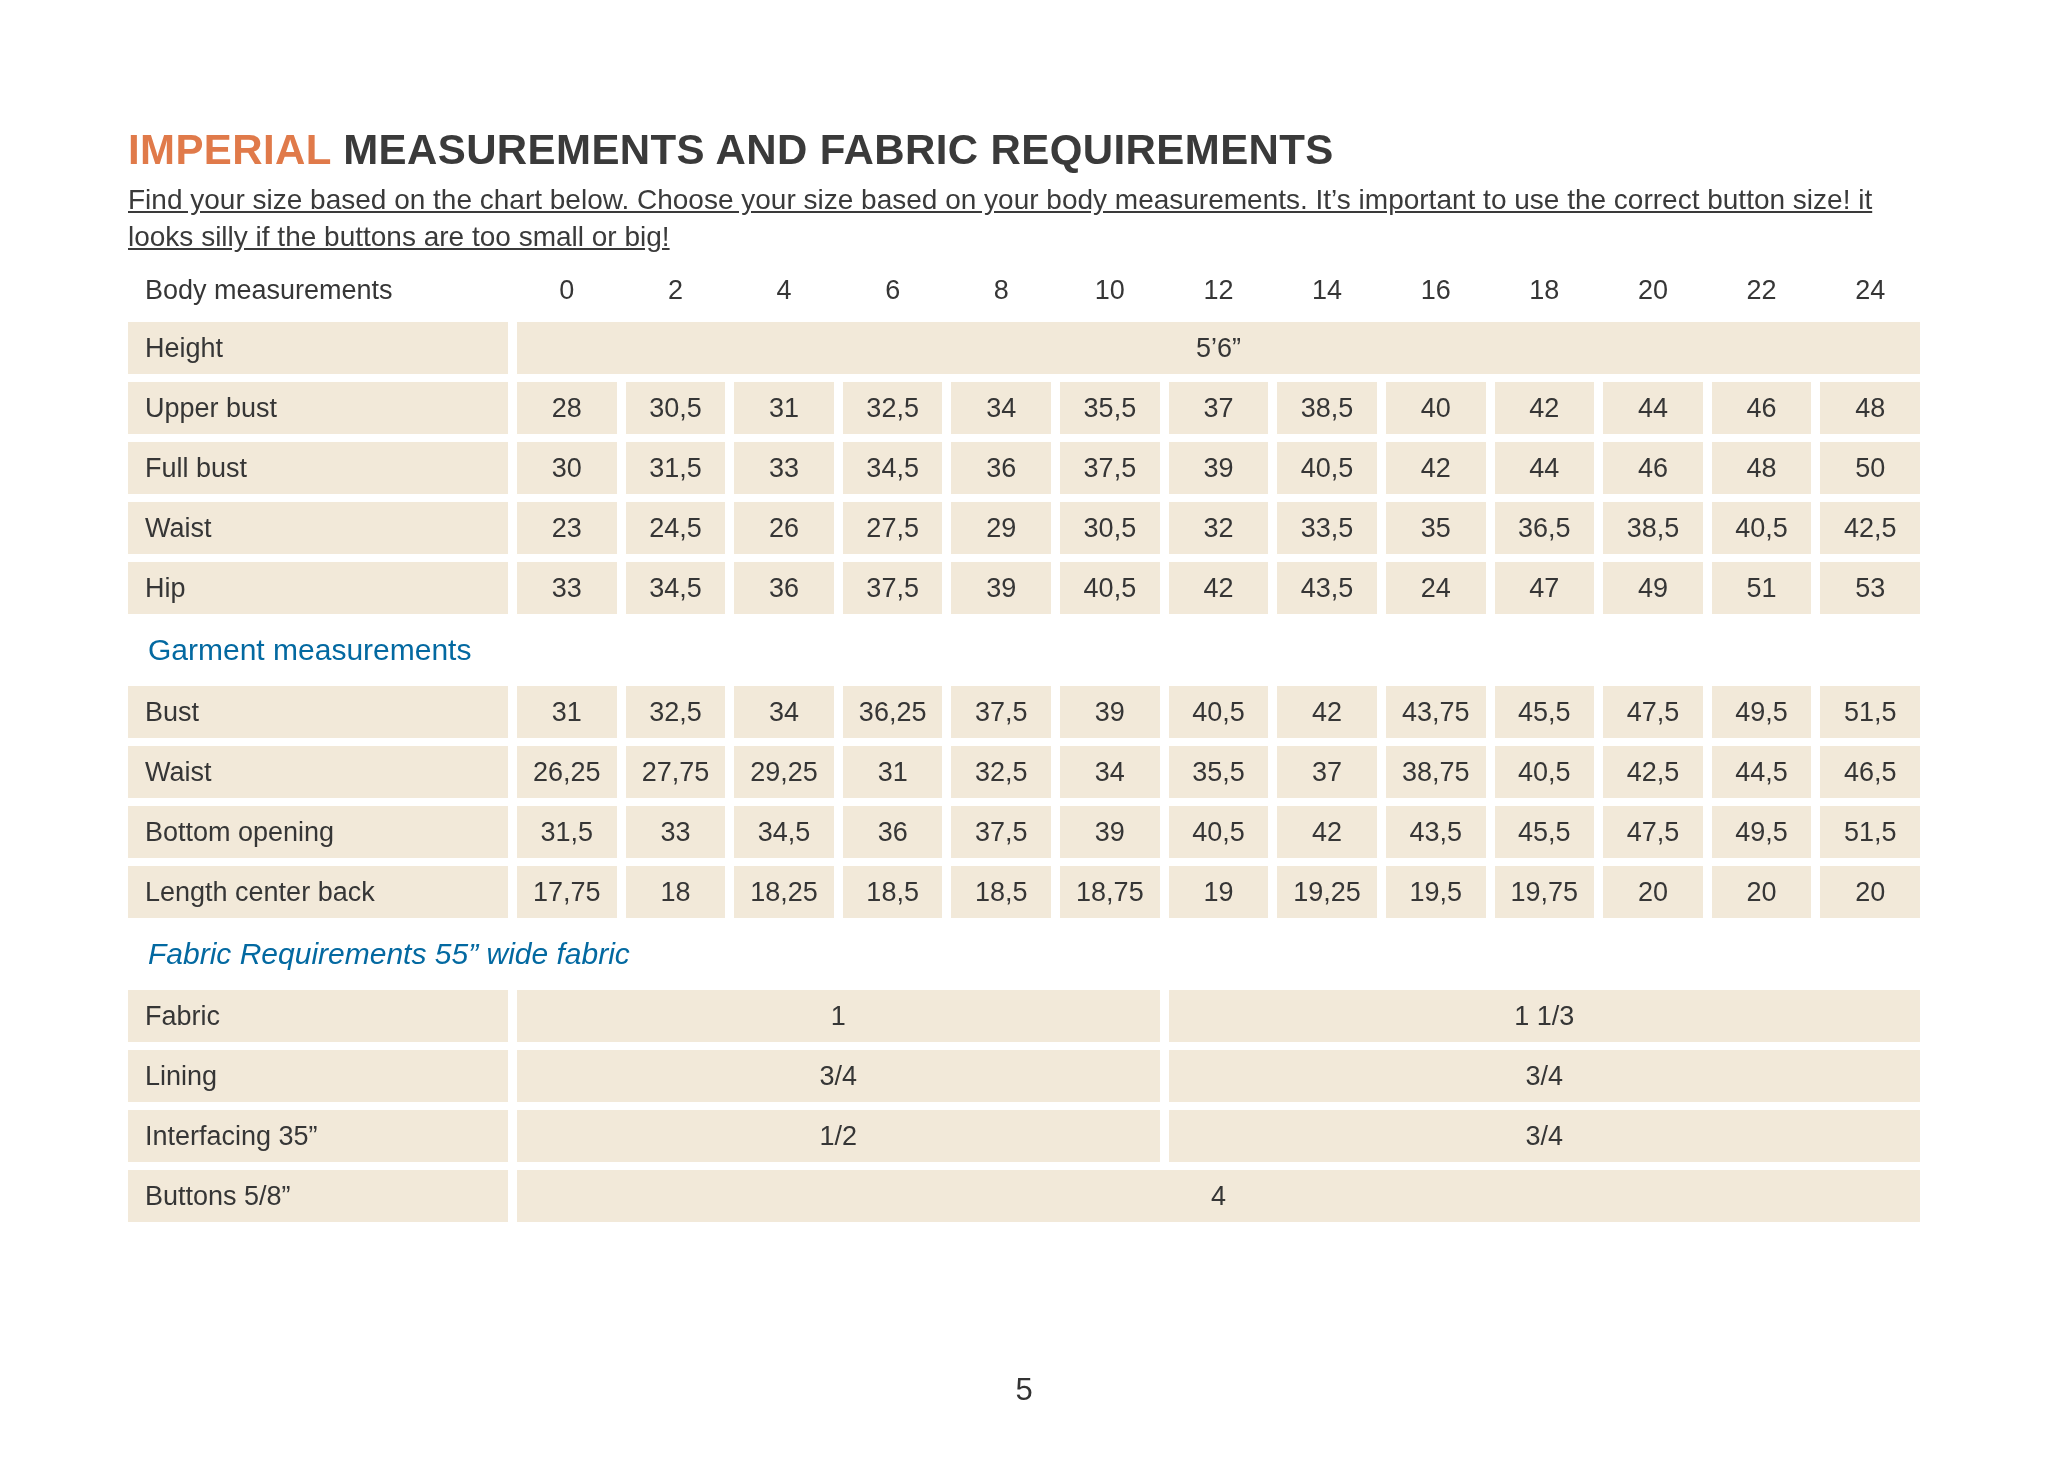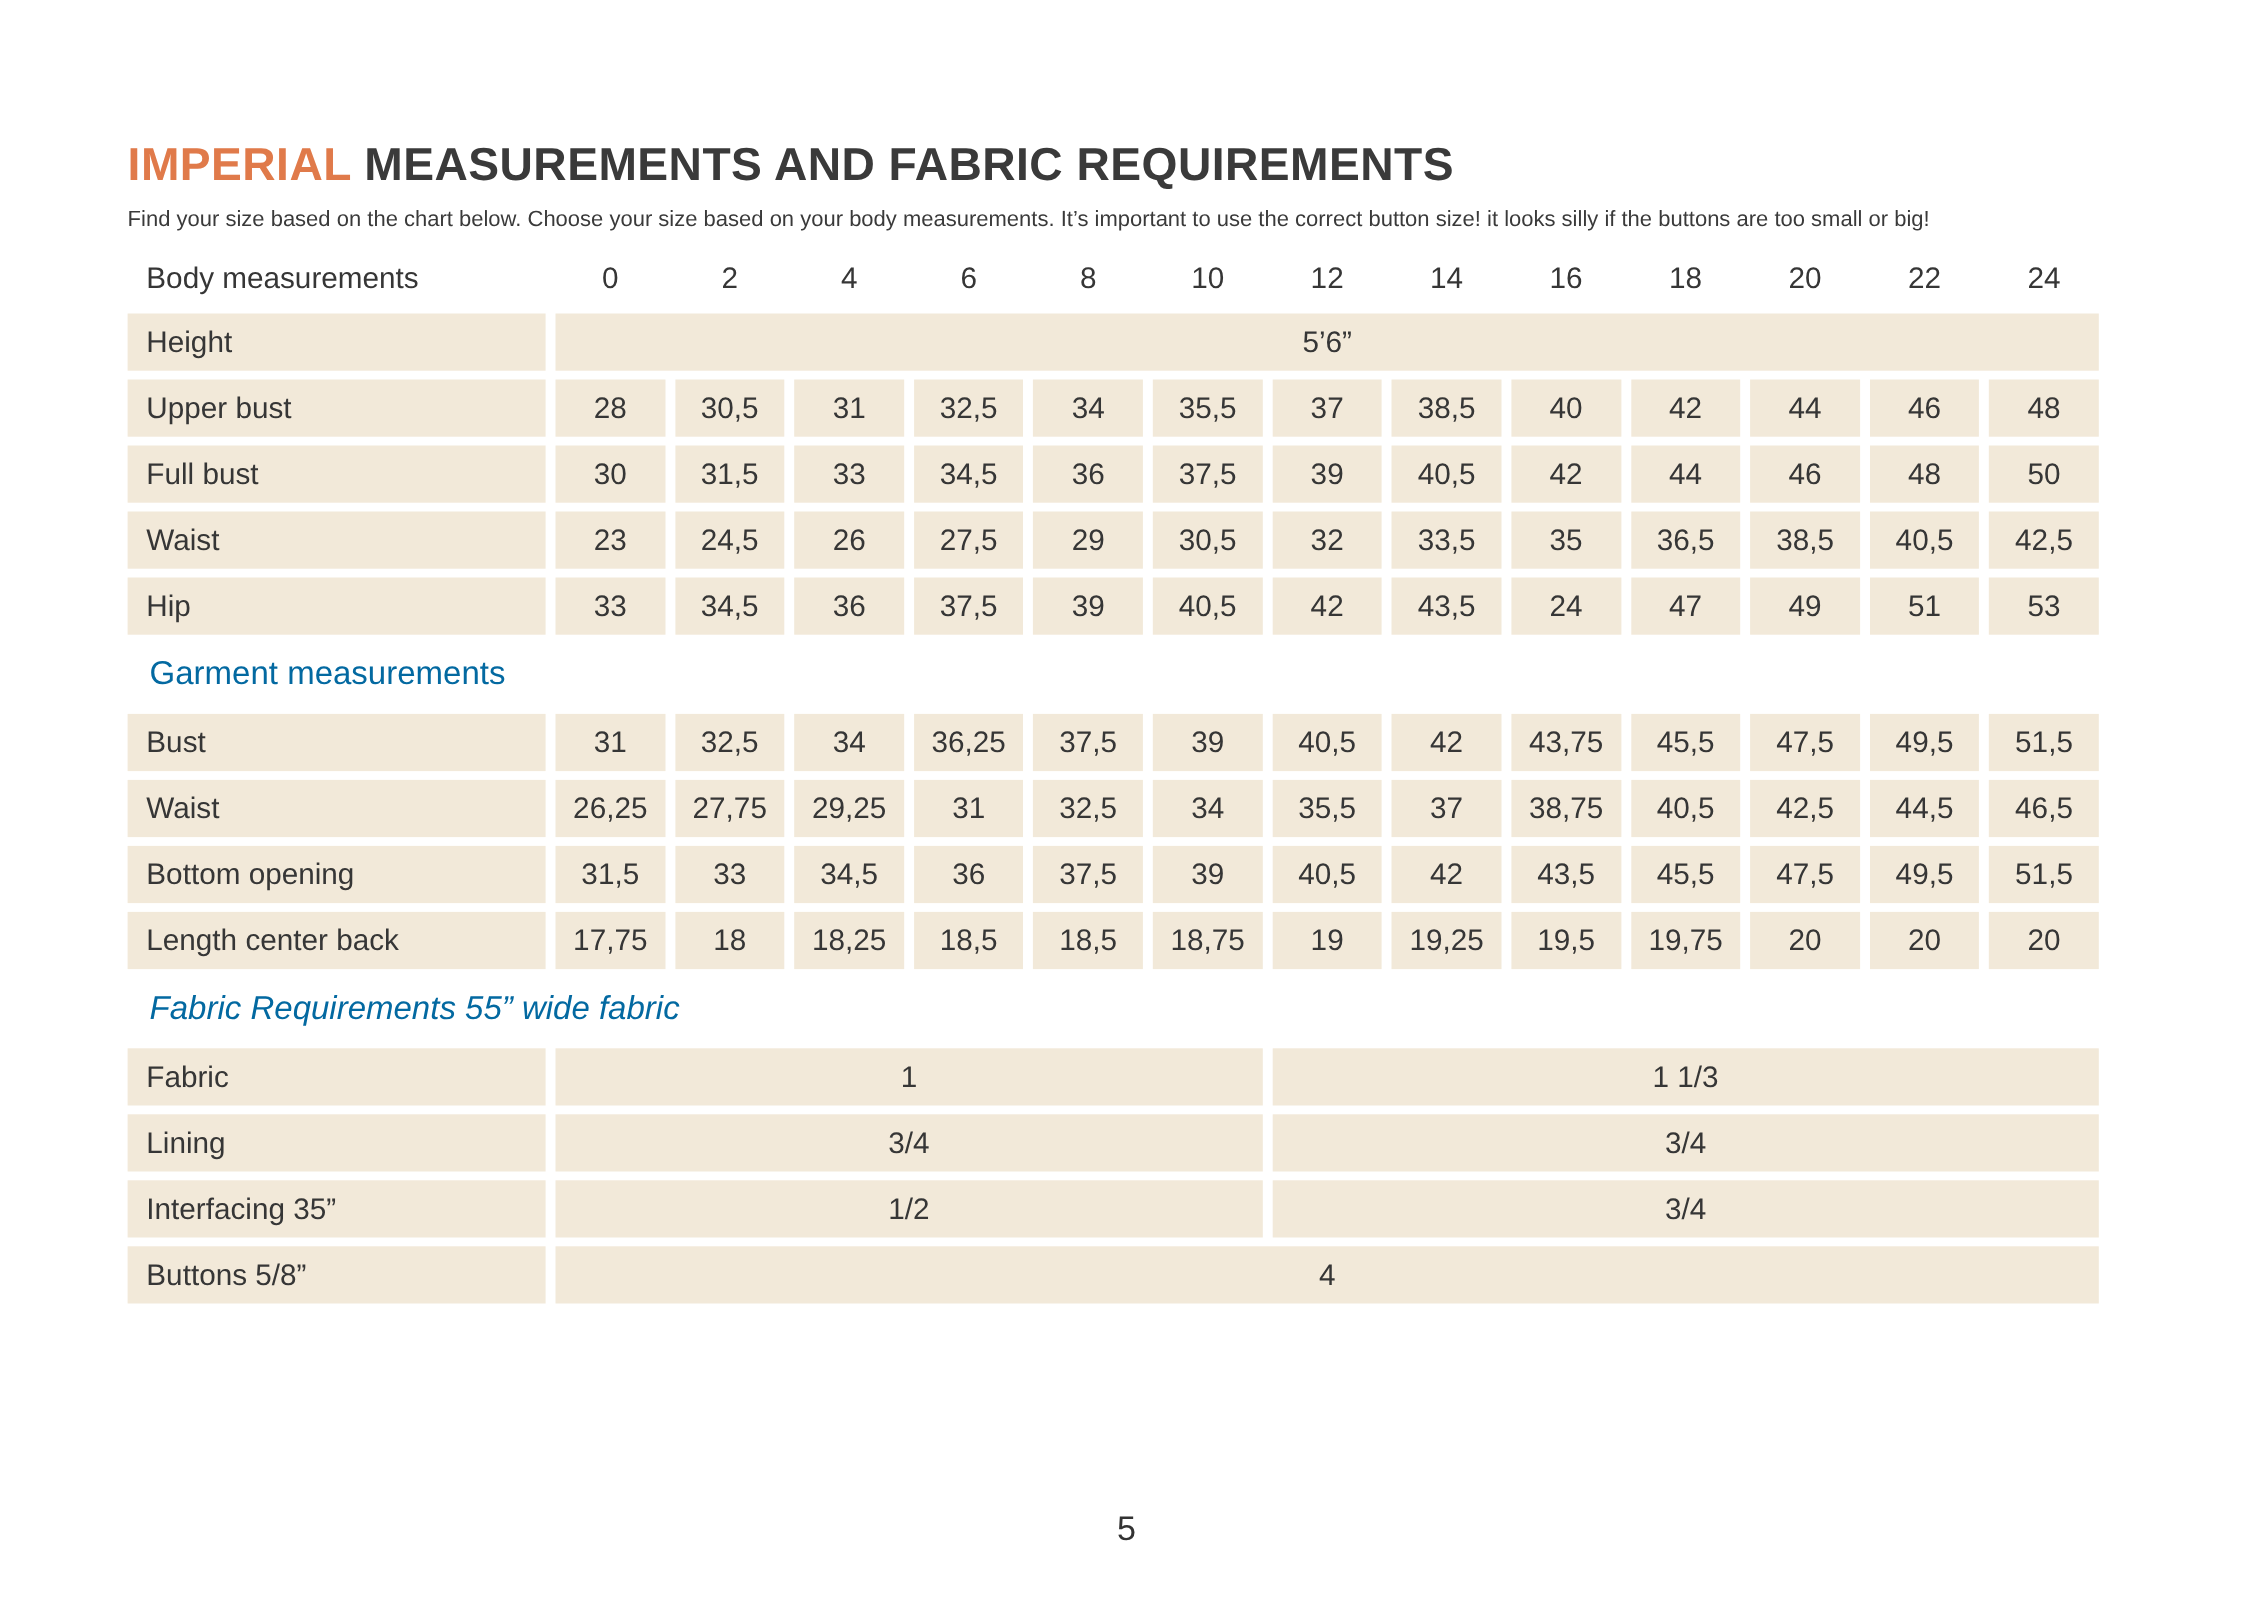--- a/index.html
+++ b/index.html
@@ -13,39 +13,40 @@
     position: relative;
     width: 2048px;
     height: 1460px;
     background: #ffffff;
     font-family: "Liberation Sans", sans-serif;
     color: var(--ink);
     overflow: hidden;
   }
   .content {
     position: absolute;
-    left: 116px;
+    left: 128px;
     top: 126px;
     width: 1792px;
   }
   .title {
     margin: 0;
     font-size: 42px;
     font-weight: 700;
     letter-spacing: 0.4px;
     color: #3a3a3a;
     line-height: 1.12;
   }
   .title .accent { color: var(--accent); }
   .intro {
     margin: 8px 0 0 0;
-    font-size: 20px;
+    font-size: 28px;
     line-height: 37px;
     color: #3a3a3a;
     max-width: 1792px;
+    text-decoration: underline;
   }
   .grid {
     margin-top: 12px;
     display: grid;
     grid-template-columns: 380px repeat(13, 1fr);
     gap: 8px 9px;
     width: 1792px;
   }
   .hcell {
     height: 47px;

